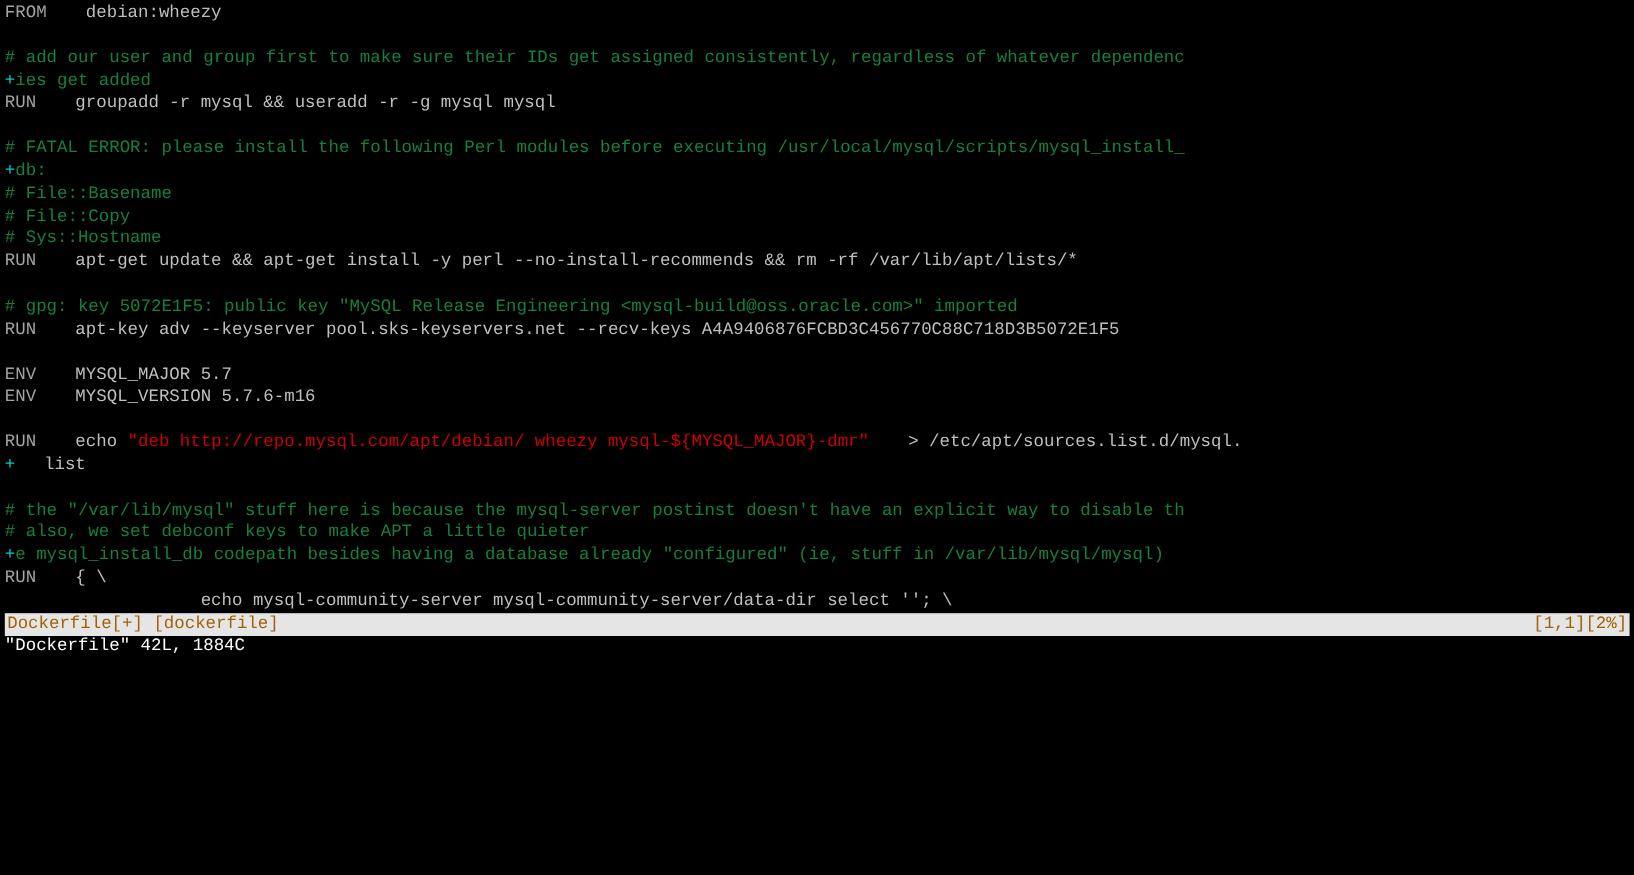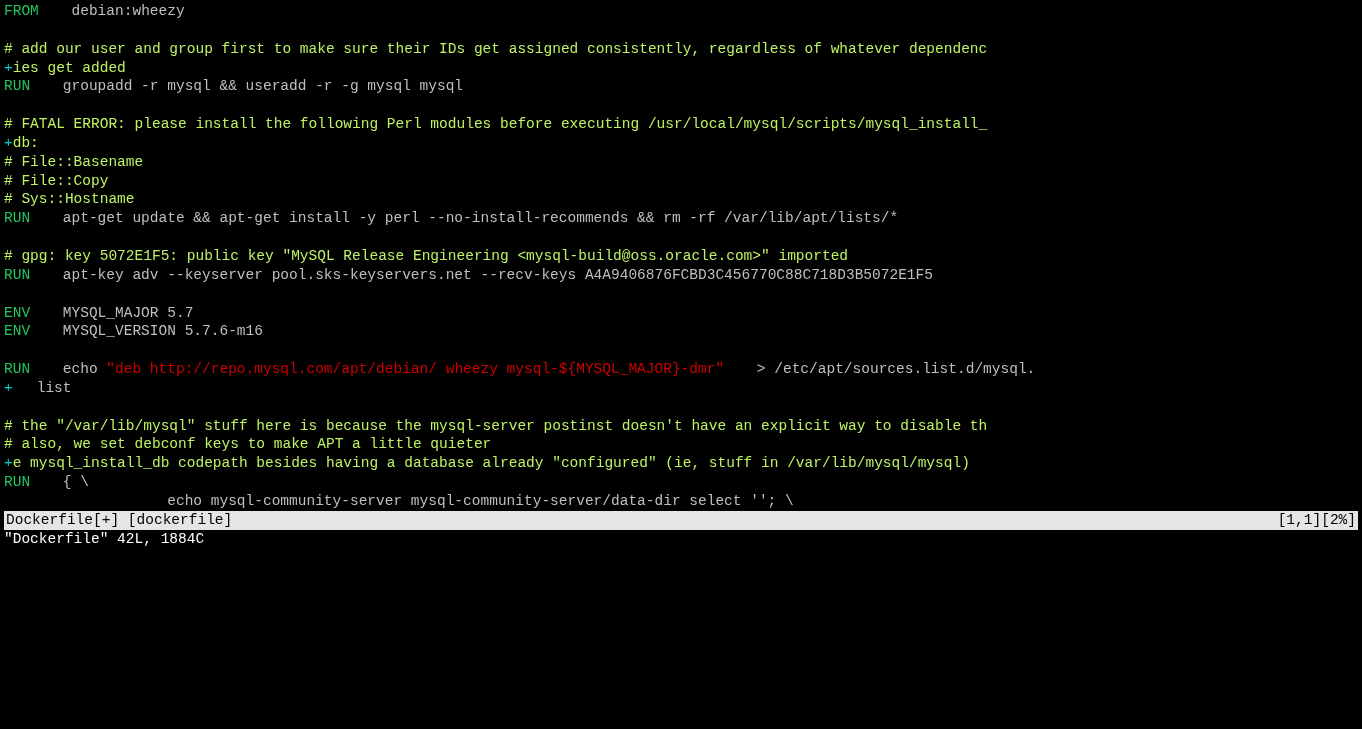--- a/index.html
+++ b/index.html
@@ -15,28 +15,28 @@
       line-height: 1.3;
       padding: 2px 4px;
       width: 1362px;
       height: 729px;
       overflow: hidden;
     }
     .line {
       white-space: pre;
       min-height: 18.5px;
     }
-    .kw { color: #22c55e; }
+    .kw { color: #a3a3a3; }
     .arg { color: #bfbfbf; padding-left: 24px; }
-    .cm { color: #bef264; }
+    .cm { color: #15803d; }
     .str { color: #cd0000; }
     .wrap { color: #00cdcd; }
     .statusbar {
       background: #e5e5e5;
-      color: #000000;
+      color: #a16207;
       display: flex;
       justify-content: space-between;
       padding: 0 2px;
     }
     .bottom {
       color: #fff;
     }
   </style>
 </head>
 <body>

